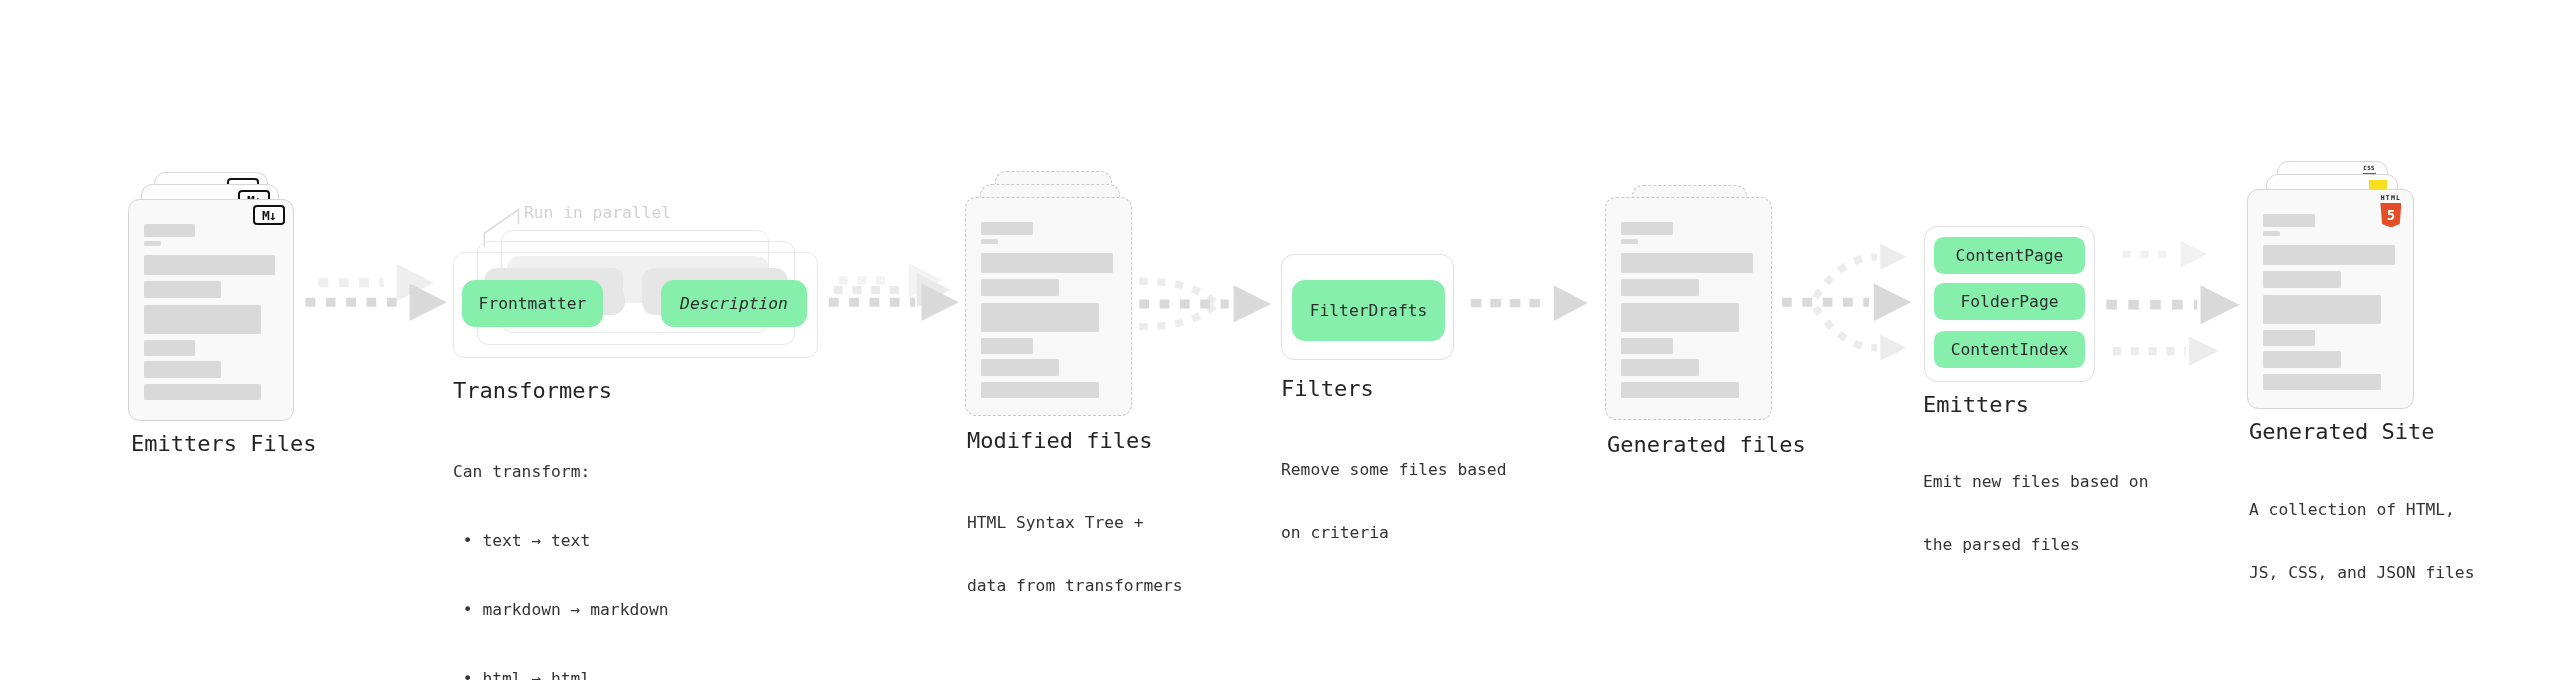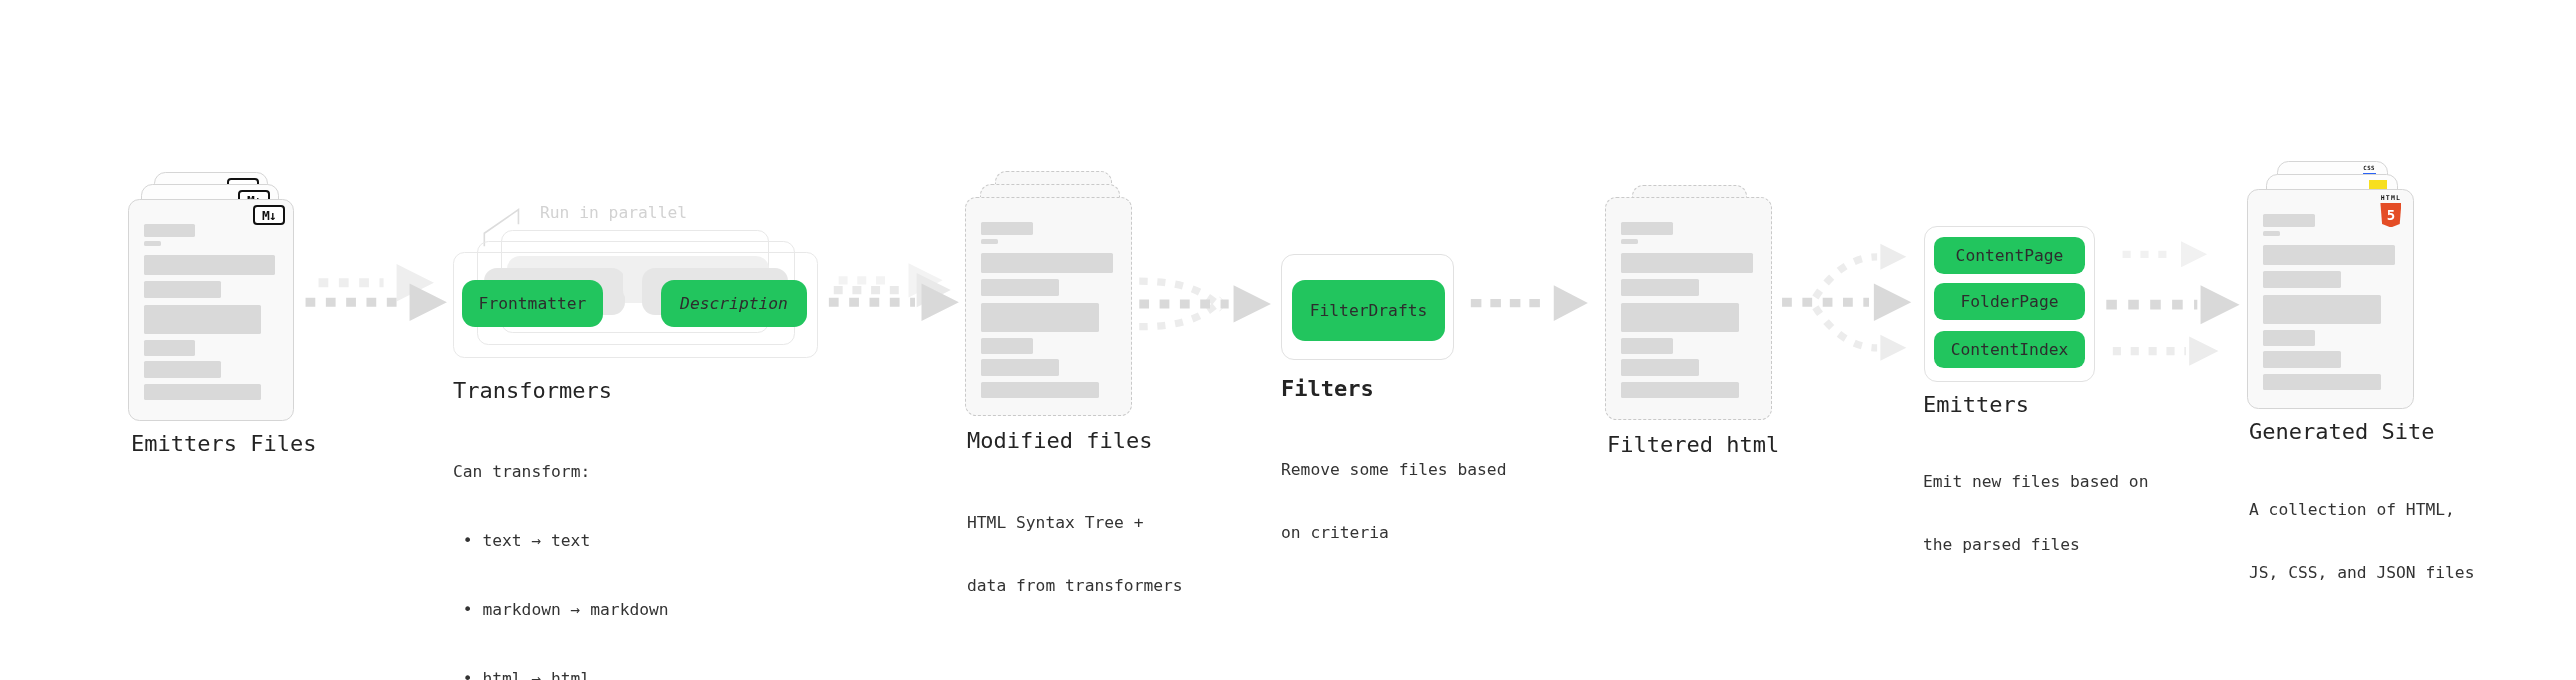--- a/index.html
+++ b/index.html
@@ -34,21 +34,21 @@
     clip-path:polygon(0 0,100% 0,92% 86%,50% 100%,8% 86%);
     display:flex;align-items:center;justify-content:center;color:#fff;font-weight:bold;font-size:14px;}
   .js-icon{position:absolute;top:4.9px;right:9.8px;width:18px;height:10.6px;background:#f7df1e;}
   .css-icon{position:absolute;top:3.3px;right:9.8px;width:16.3px;text-align:center;}
   .css-brand{font-size:5.7px;font-weight:bold;color:#111;line-height:6.5px;letter-spacing:0.4px;}
   .css-bar{width:13px;height:2.4px;background:#2962f5;margin:0.8px auto 0;}
 
   
   .panel{position:absolute;box-sizing:border-box;border:1.6px solid #e1e1e1;border-radius:13px;background:#ffffff;}
   .layer{position:absolute;box-sizing:border-box;border:1.6px solid #e8e8e8;border-radius:11.4px;background:transparent;}
-  .pill{position:absolute;box-sizing:border-box;background:#22c55e;border-radius:11.4px;
+  .pill{position:absolute;box-sizing:border-box;background:#86efac;border-radius:11.4px;
     display:flex;align-items:center;justify-content:center;font-size:16.3px;font-weight:500;color:#2d2d2d;white-space:pre;}
   .pill.g1{background:#e6e6e6;}
   .pill.g2{background:#f0f0f0;}
   .pill.big{border-radius:13px;}
 
   
   .h{position:absolute;font-size:22px;font-weight:500;color:#242424;white-space:pre;}
   .note{position:absolute;font-size:16.3px;font-weight:400;color:#333;line-height:21px;white-space:pre;}
   .note.wide{line-height:23px;}
   .note .indent{margin-left:9.8px;}
@@ -136,21 +136,21 @@
         <div class="bar b5"></div>
           <div class="bar b6"></div>
           <div class="bar b7"></div>
           <div class="bar b8"></div>
       </div>
     </div>
     <div class="h" style="left:131px;top:431px;">Emitters Files</div>
   </div>
 
   <div>
-    <div class="annot" style="left:540px;top:203px;">Run in parallel</div>
+    <div class="annot" style="left:524px;top:203px;">Run in parallel</div>
     <div class="layer" style="left:501px;top:230px;width:268px;height:103px;"></div>
     <div class="layer" style="left:477px;top:241px;width:318px;height:104px;"></div>
     <div class="layer" style="left:453px;top:252px;width:365px;height:106px;"></div>
 
     <div class="pill big g2" style="left:507px;top:256px;width:141px;height:47px;"></div>
     <div class="pill big g1" style="left:484px;top:268px;width:141px;height:47px;"></div>
     <div class="pill big" style="left:462px;top:280px;width:141px;height:47px;">Frontmatter</div>
 
     <div class="pill big g2" style="left:623px;top:256px;width:146px;height:47px;"></div>
     <div class="pill big g1" style="left:642px;top:268px;width:146px;height:47px;"></div>
@@ -183,42 +183,42 @@
     <div class="h" style="left:967px;top:428px;">Modified files</div>
     <div class="note" style="left:967px;top:470px;">
       <div>HTML Syntax Tree +</div>
       <div>data from transformers</div>
     </div>
   </div>
 
   <div>
     <div class="panel" style="left:1281px;top:254px;width:173px;height:106px;"></div>
     <div class="pill big" style="left:1292px;top:280px;width:153px;height:61px;">FilterDrafts</div>
-    <div class="h" style="left:1281px;top:376px;font-weight:bold;">Filters</div>
+    <div class="h" style="left:1281px;top:376px;">Filters</div>
     <div class="note" style="left:1281px;top:417px;">
       <div>Remove some files based</div>
       <div>on criteria</div>
     </div>
   </div>
 
   <div>
     <div class="card back dashed" style="left:1632px;top:185px;width:115px;height:213px;"></div>
     <div class="card dashed" style="left:1605px;top:197px;width:167px;height:223px;">
       <div class="bars">
         <div class="bar b1"></div>
           <div class="bar b2"></div>
           <div class="bar b3"></div>
           <div class="bar b4"></div>
         <div class="bar b5"></div>
           <div class="bar b6"></div>
           <div class="bar b7"></div>
           <div class="bar b8"></div>
       </div>
     </div>
-    <div class="h" style="left:1607px;top:432px;">Filtered html</div>
+    <div class="h" style="left:1607px;top:432px;">Generated files</div>
   </div>
 
   <div>
     <div class="panel" style="left:1924px;top:226px;width:171px;height:156px;"></div>
     <div class="pill" style="left:1934px;top:237px;width:151px;height:37px;border-radius:9.8px;">ContentPage</div>
     <div class="pill" style="left:1934px;top:283px;width:151px;height:37px;border-radius:9.8px;">FolderPage</div>
     <div class="pill" style="left:1934px;top:331px;width:151px;height:37px;border-radius:9.8px;">ContentIndex</div>
     <div class="h" style="left:1923px;top:392px;">Emitters</div>
     <div class="note" style="left:1923px;top:429px;">
       <div>Emit new files based on</div>

